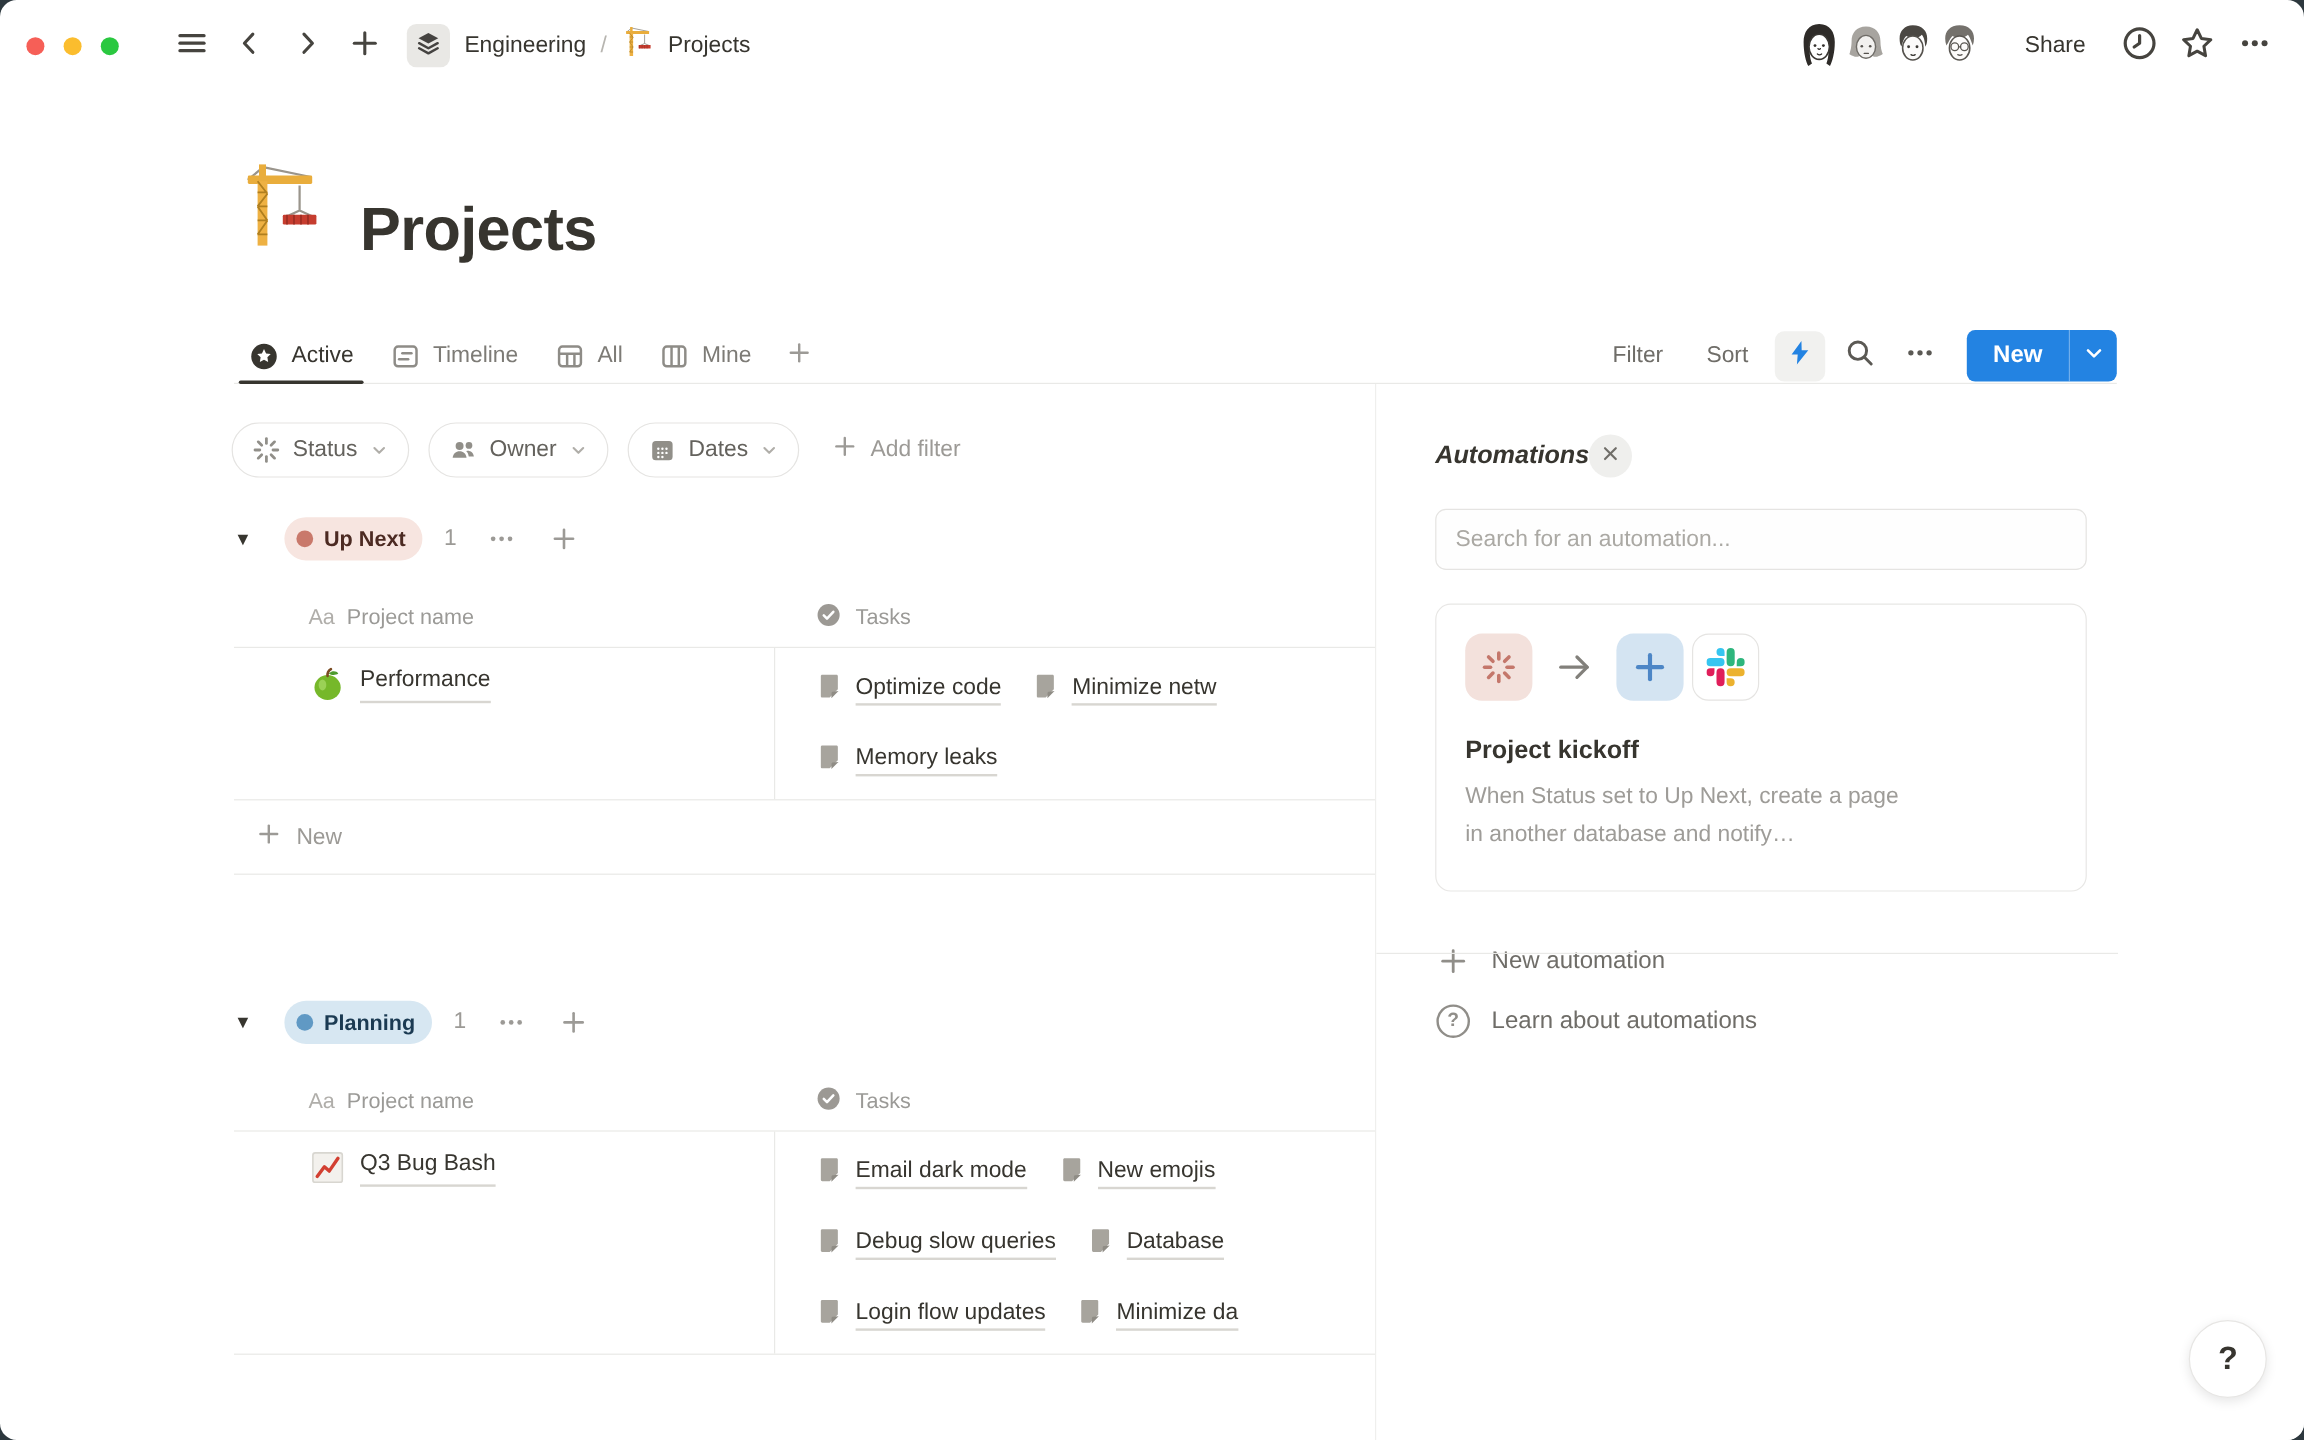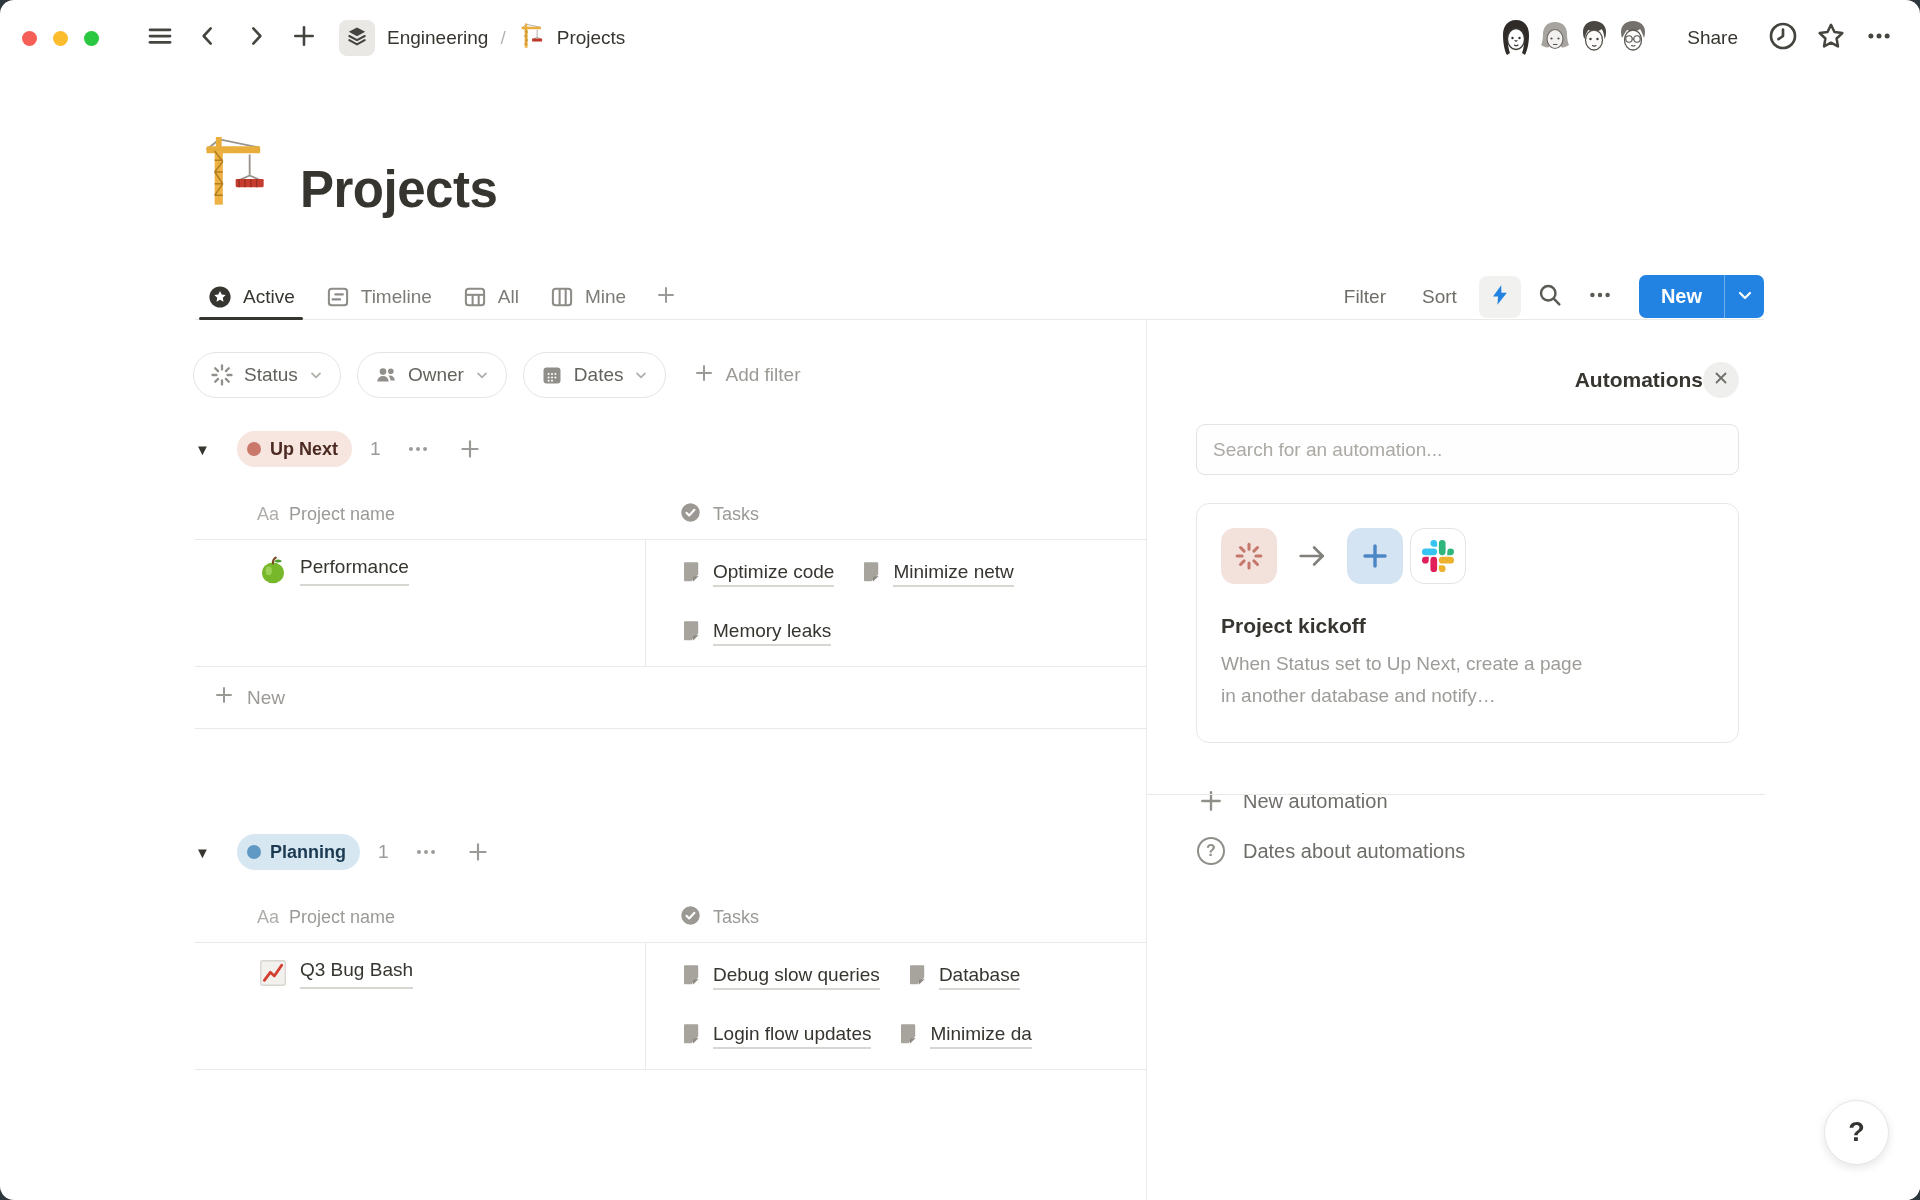--- a/index.html
+++ b/index.html
@@ -82,21 +82,21 @@
   .task-line { display:flex; align-items:center; gap:26px; height:59px; white-space:nowrap; }
   .task { display:flex; align-items:flex-end; gap:10px; cursor:pointer; }
   .task .tlbl { font-size:19px; font-weight:500; color:#37352f; border-bottom:2px solid #d8d6d1; padding-bottom:2px; }
   .g-footer { display:flex; align-items:center; gap:11px; height:62px; padding-left:17px; color:#9c9a96; font-size:19px; border-bottom:1px solid #e9e9e7; cursor:pointer; }
   .group + .group { margin-top:104px; }
 
   
   .panel-sep { position:absolute; left:1146px; top:320px; bottom:0; width:1px; background:#ebebe9; }
   .panel { position:absolute; left:1147px; top:320px; right:0; bottom:0; background:#fff; }
   .panel-inner { margin-left:49px; width:543px; }
-  .panel-head { display:flex; align-items:center; justify-content:flex-end; margin-top:42px; }
+  .panel-head { display:flex; align-items:center; justify-content:flex-start; margin-top:42px;font-style:italic; }
   .panel-title { font-size:21px; font-weight:700; color:#37352f; }
   .close-btn { width:36px; height:36px; border-radius:50%; background:#efefed; display:flex; align-items:center; justify-content:center; color:#706e69; cursor:pointer; }
   .search-box { margin-top:26px; width:543px; height:51px; border:1px solid #e5e4e2; border-radius:9px; background:#fefefe; display:flex; align-items:center; }
   .search-box input { border:none; outline:none; background:transparent; width:100%; padding:0 16px; font-size:19px; color:#37352f; font-family:inherit; }
   .search-box input::placeholder { color:#aba9a4; }
   .auto-card { margin-top:28px; width:543px; border:1px solid #e8e7e5; border-radius:13px; padding:24px 24px 30px 24px; cursor:pointer; }
   .card-icons { display:flex; align-items:center; }
   .cicon { width:56px; height:56px; border-radius:14px; display:flex; align-items:center; justify-content:center; }
   .cicon.trigger { background:#f3e1dc; color:#c4776b; }
   .cicon.createpg { background:#d4e4f2; color:#4d86c6; }
@@ -524,20 +524,36 @@
                 </svg></span>
             <span class="ptitle">Q3 Bug Bash</span>
           </div>
           <div class="cell-tasks">
             <div class="task-line">
               <span class="task">
                   <span><svg width="23" height="23" viewBox="0 0 24 24">
                       <path d="M5.4 2.4h12.4c.7 0 1.2.5 1.2 1.2v11.5l-7.1 7.1H5.4c-.7 0-1.2-.5-1.2-1.2V3.6c0-.7.5-1.2 1.2-1.2z" fill="#a7a49d"></path>
                       <path d="M19.6 16.6l-6.2 6.2.1-4.5c0-.7.5-1.2 1.2-1.2z" fill="#8f8c85"></path>
                     </svg></span>
+                  <span class="tlbl">Email dark mode</span>
+                </span>
+              <span class="task">
+                  <span><svg width="23" height="23" viewBox="0 0 24 24">
+                      <path d="M5.4 2.4h12.4c.7 0 1.2.5 1.2 1.2v11.5l-7.1 7.1H5.4c-.7 0-1.2-.5-1.2-1.2V3.6c0-.7.5-1.2 1.2-1.2z" fill="#a7a49d"></path>
+                      <path d="M19.6 16.6l-6.2 6.2.1-4.5c0-.7.5-1.2 1.2-1.2z" fill="#8f8c85"></path>
+                    </svg></span>
+                  <span class="tlbl">New emojis</span>
+                </span>
+            </div>
+            <div class="task-line">
+              <span class="task">
+                  <span><svg width="23" height="23" viewBox="0 0 24 24">
+                      <path d="M5.4 2.4h12.4c.7 0 1.2.5 1.2 1.2v11.5l-7.1 7.1H5.4c-.7 0-1.2-.5-1.2-1.2V3.6c0-.7.5-1.2 1.2-1.2z" fill="#a7a49d"></path>
+                      <path d="M19.6 16.6l-6.2 6.2.1-4.5c0-.7.5-1.2 1.2-1.2z" fill="#8f8c85"></path>
+                    </svg></span>
                   <span class="tlbl">Debug slow queries</span>
                 </span>
               <span class="task">
                   <span><svg width="23" height="23" viewBox="0 0 24 24">
                       <path d="M5.4 2.4h12.4c.7 0 1.2.5 1.2 1.2v11.5l-7.1 7.1H5.4c-.7 0-1.2-.5-1.2-1.2V3.6c0-.7.5-1.2 1.2-1.2z" fill="#a7a49d"></path>
                       <path d="M19.6 16.6l-6.2 6.2.1-4.5c0-.7.5-1.2 1.2-1.2z" fill="#8f8c85"></path>
                     </svg></span>
                   <span class="tlbl">Database</span>
                 </span>
             </div>
@@ -626,21 +642,21 @@
                 <line x1="12" y1="4.5" x2="12" y2="19.5"></line>
                 <line x1="4.5" y1="12" x2="19.5" y2="12"></line>
               </svg>
             </span>
           <span>New automation</span>
         </div>
         <div class="p-action">
           <span class="aic">
               <span class="qcircle">?</span>
             </span>
-          <span>Dates about automations</span>
+          <span>Learn about automations</span>
         </div>
       </div>
     </div>
   </div>
 
   <div class="help-fab">
     <span>?</span>
   </div>
 
 </div>

